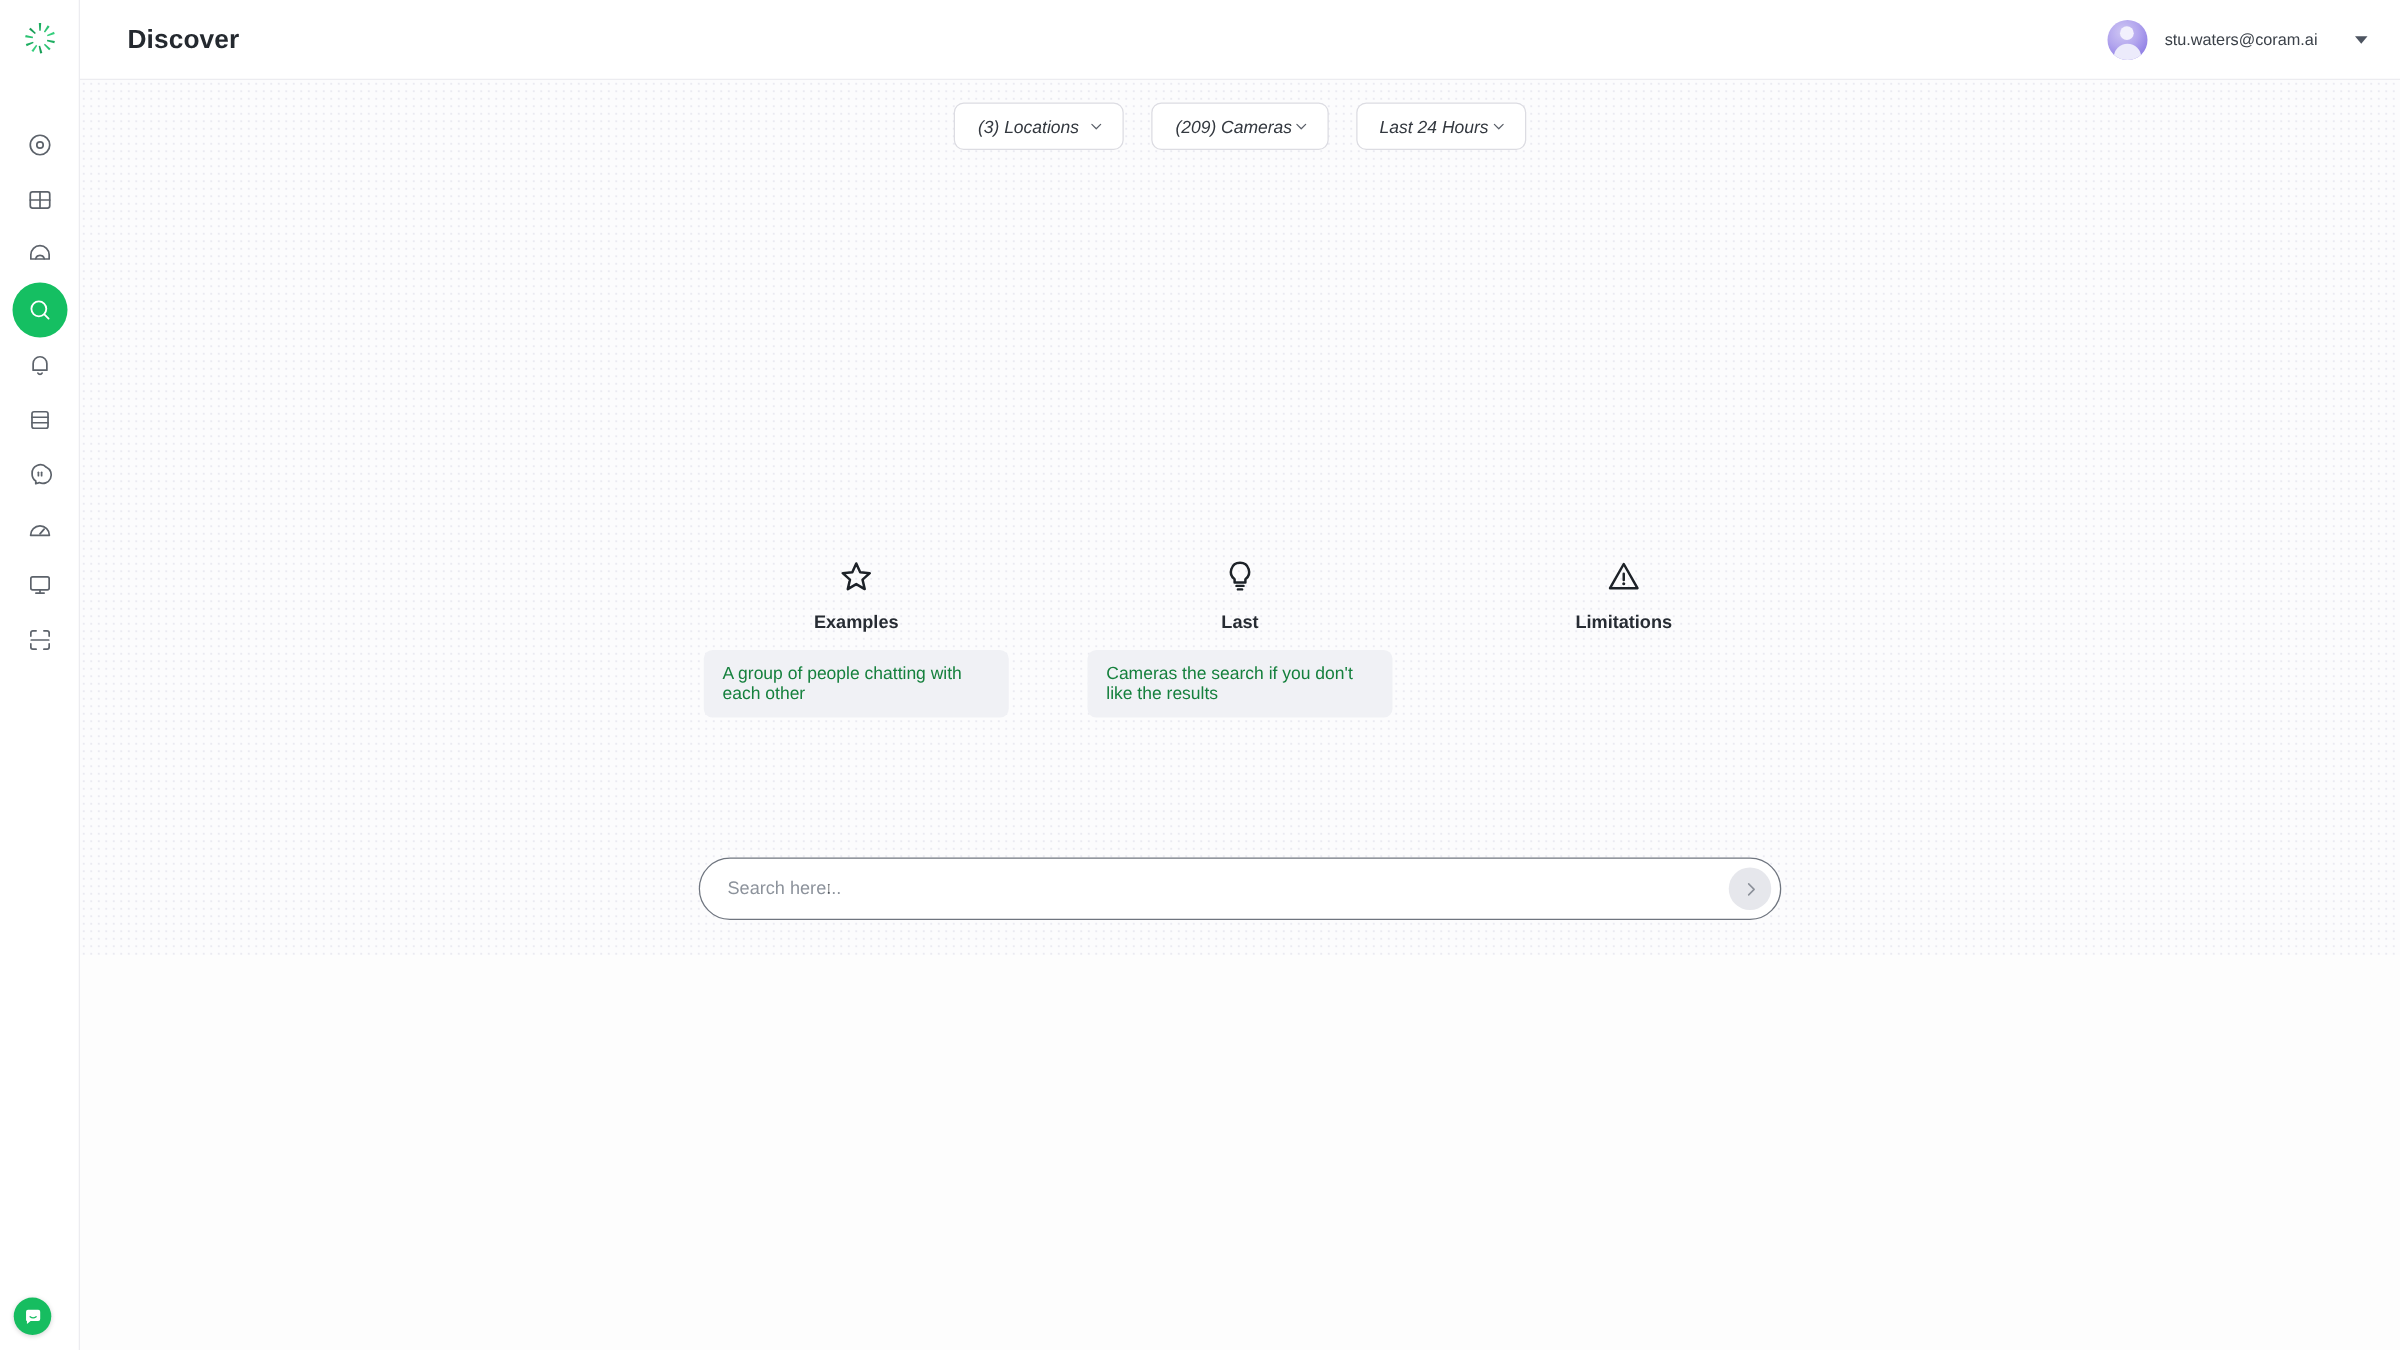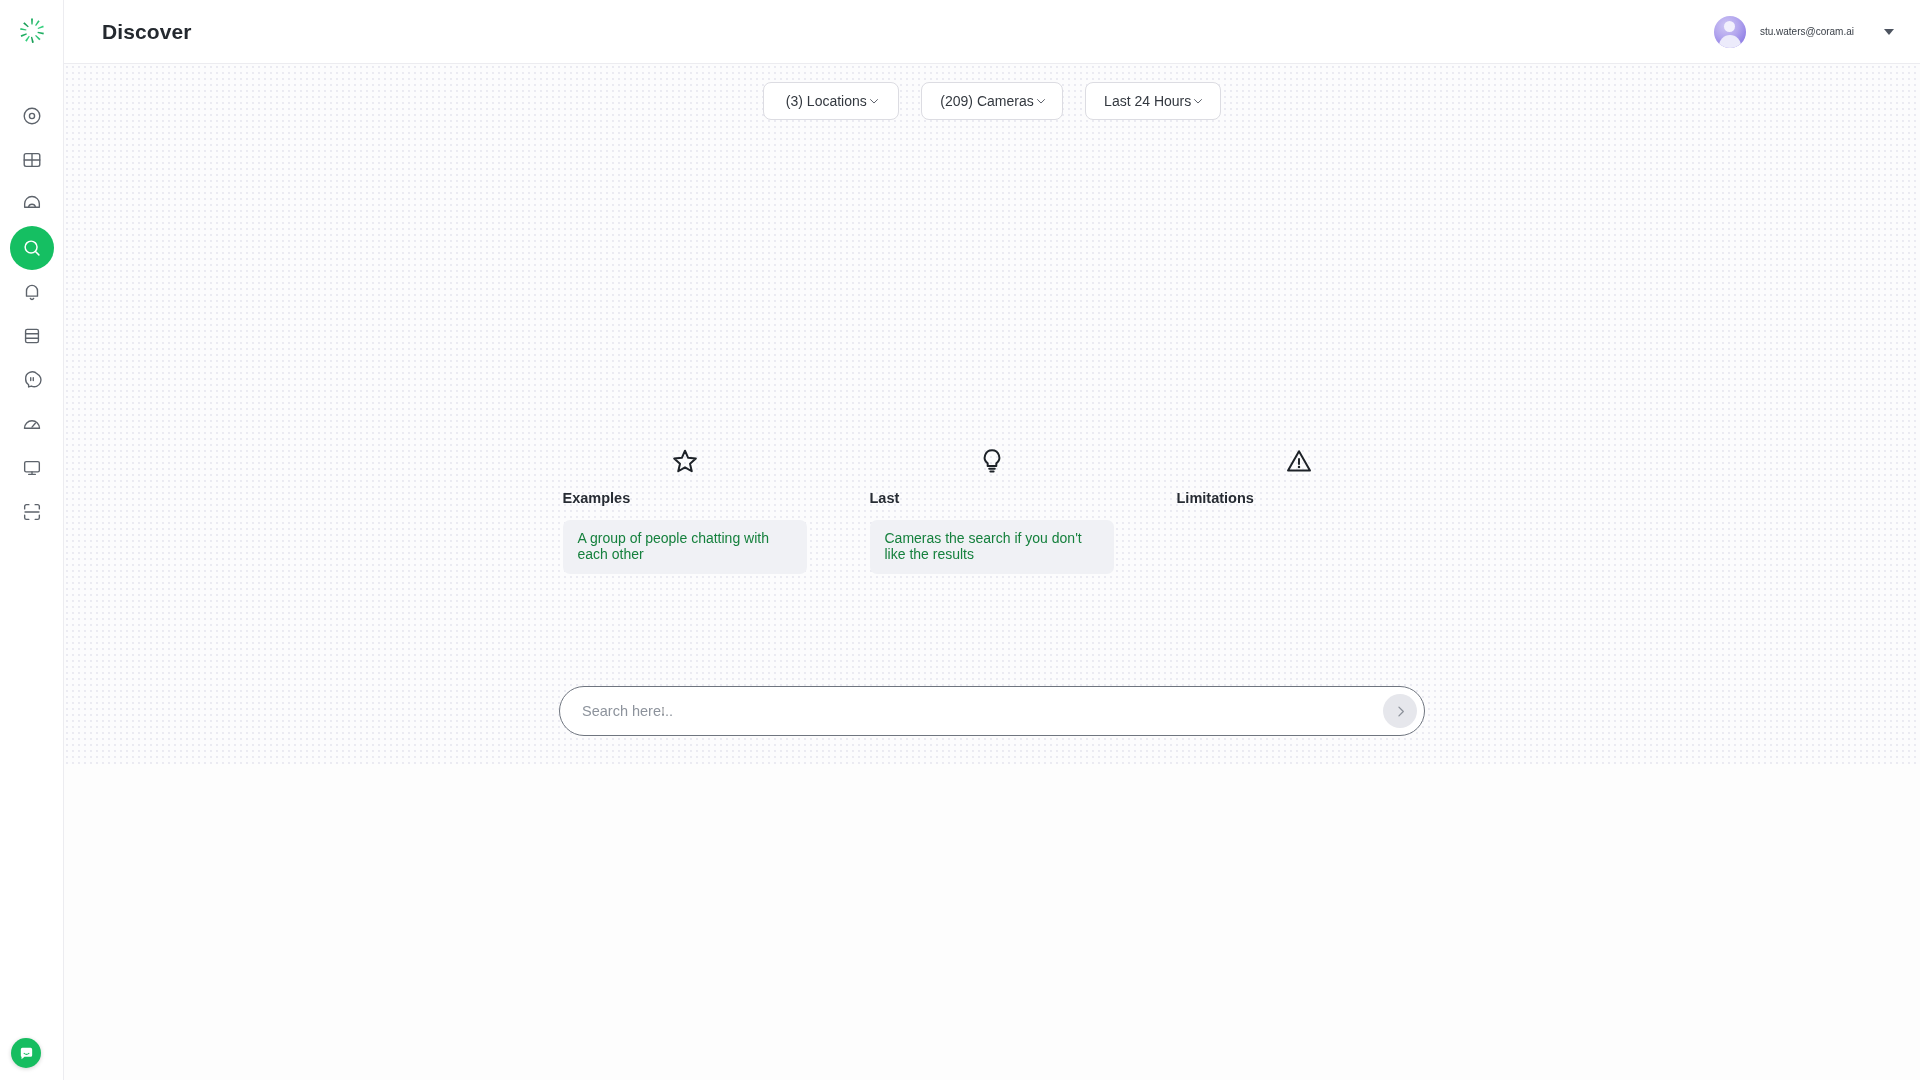--- a/index.html
+++ b/index.html
@@ -146,21 +146,21 @@
   }
   .avatar::after {
     content: "";
     position: absolute;
     width: 22px; height: 14px;
     border-radius: 11px 11px 0 0;
     background: #ecebfb;
     left: 5px; top: 19px;
   }
   .user-email {
-    font-size: 10px;
+    font-size: 13px;
     color: #3b4149;
   }
   .caret {
     width: 0; height: 0;
     border-left: 5px solid transparent;
     border-right: 5px solid transparent;
     border-top: 6px solid #4d5460;
     margin-left: 16px;
   }
 
@@ -184,24 +184,25 @@
   }
   .filter {
     height: 38px;
     min-width: 136px;
     padding: 0 14px 0 18px;
     background: #ffffff;
     border: 1px solid #dcdce2;
     border-radius: 8px;
     display: flex;
     align-items: center;
-    justify-content: center;
+    justify-content: space-between;
     font-size: 14px;
     color: #33383f;
     cursor: pointer;
+    font-style: italic;
   }
   .filter .chev {
     stroke: #5b6069;
     stroke-width: 1.7;
     fill: none;
     stroke-linecap: round;
     stroke-linejoin: round;
   }
 
   
@@ -210,20 +211,21 @@
     top: 382px;
     left: 0; right: 0;
     display: flex;
     justify-content: center;
     gap: 62px;
   }
   .hint-col {
     width: 245px;
     display: flex;
     flex-direction: column;
+    align-items: center;
   }
   .hint-icon {
     height: 30px;
     display: flex;
     align-items: center;
     justify-content: center;
   }
   .hint-icon svg { display: block; }
   .hint-icon .ic {
     stroke: #1d2228;

